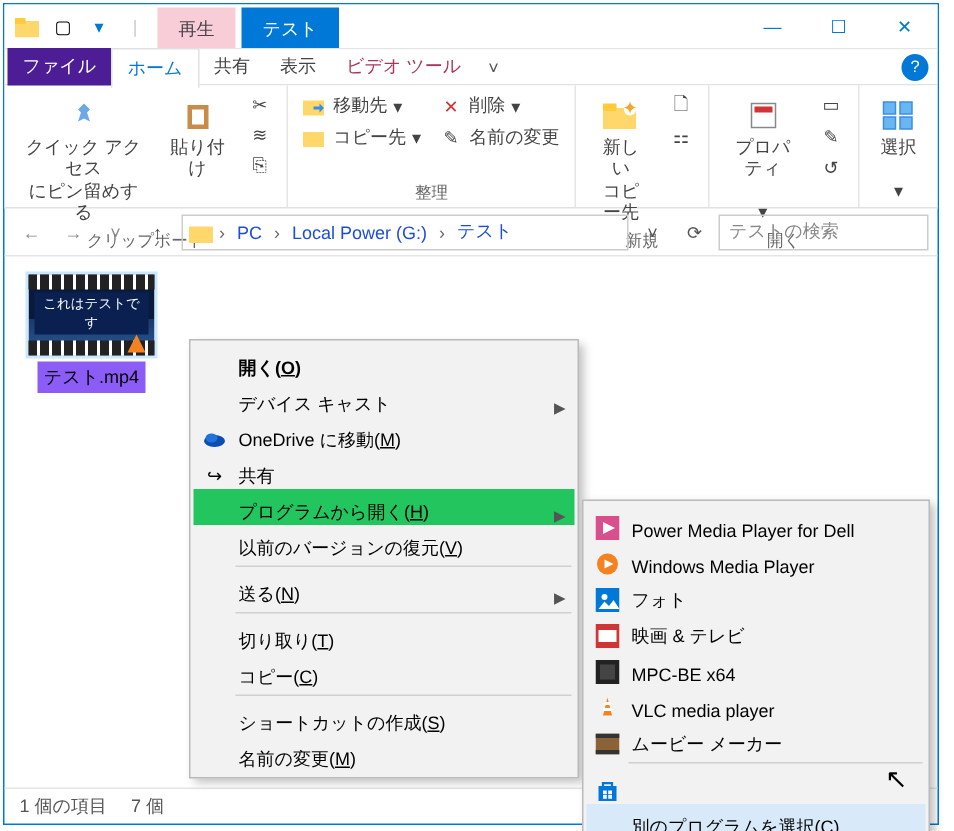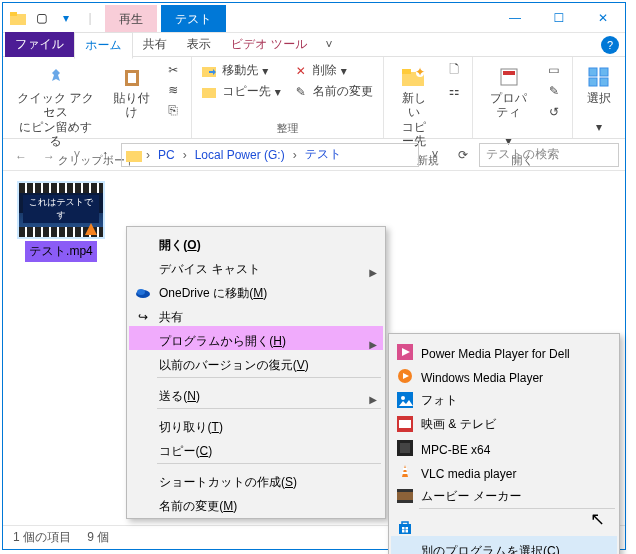--- a/index.html
+++ b/index.html
@@ -45,21 +45,21 @@
 .thumb-strip { position:absolute; left:0; right:0; height:10px; background:repeating-linear-gradient(90deg,#222 0 6px,#fff 6px 8px); }
 .thumb-title { position:absolute; top:12px; left:4px; right:4px; background:#0a2050; color:#fff; font-size:9px; padding:1px 2px; }
 .thumb-cone { position:absolute; bottom:2px; right:6px; width:0; height:0; border-left:6px solid transparent; border-right:6px solid transparent; border-bottom:12px solid #f58220; }
 .filename { background: #8b5cf6; padding: 2px 4px; display: inline-block; margin-top: 2px; }
 .statusbar { position: absolute; bottom: 0; left: 0; right: 0; height: 24px; border-top: 1px solid #e5e5e5; display: flex; align-items: center; padding: 0 10px; gap: 16px; color: #555; font-size: 11px; }
 .ctxmenu { position: absolute; background: #f2f2f2; border: 1px solid #bababa; box-shadow: 3px 3px 6px rgba(0,0,0,.25); padding: 3px 2px; }
 .ctxmenu.main { left: 123px; top: 223px; width: 260px; }
 .ctxmenu.sub { left: 385px; top: 330px; width: 232px; }
 .mitem { display: flex; align-items: flex-end; height: 24px; padding: 0 20px 0 30px; position: relative; cursor: pointer; white-space: nowrap; }
 .mitem:hover, .mitem.hover { background: #d8eaf9; }
-.mitem.sel { background: #f0abfc; }
+.mitem.sel { background: #22c55e; }
 .mitem .micon { position: absolute; left: 5px; width: 18px; height: 18px; display: flex; align-items: center; justify-content: center; }
 .mitem .arrow { position: absolute; right: 6px; font-size: 10px; color: #555; }
 .msep { height: 1px; background: #d0d0d0; margin: 3px 2px 3px 28px; }
 .underline { text-decoration: underline; }
 .cursor { position: absolute; left: 590px; top: 508px; font-size: 18px; pointer-events: none; }
 svg { display: block; }
 </style>
 </head>
 <body>
 
@@ -263,21 +263,21 @@
         <div class="thumb-strip" style="bottom:0"></div>
         <div class="thumb-title">これはテストです</div>
         <div class="thumb-cone"></div>
       </div>
       <span class="filename">テスト.mp4</span>
     </div>
   </div>
 
   <div class="statusbar">
     <span>1 個の項目</span>
-    <span>9 個</span>
+    <span>7 個</span>
   </div>
 
   <div class="ctxmenu main">
     <div class="mitem">
         <span><b>開く(<span class="underline">O</span>)</b></span>
       </div>
     <div class="mitem">
         <span>デバイス キャスト</span>
         <span class="arrow">▶</span>
       </div>

